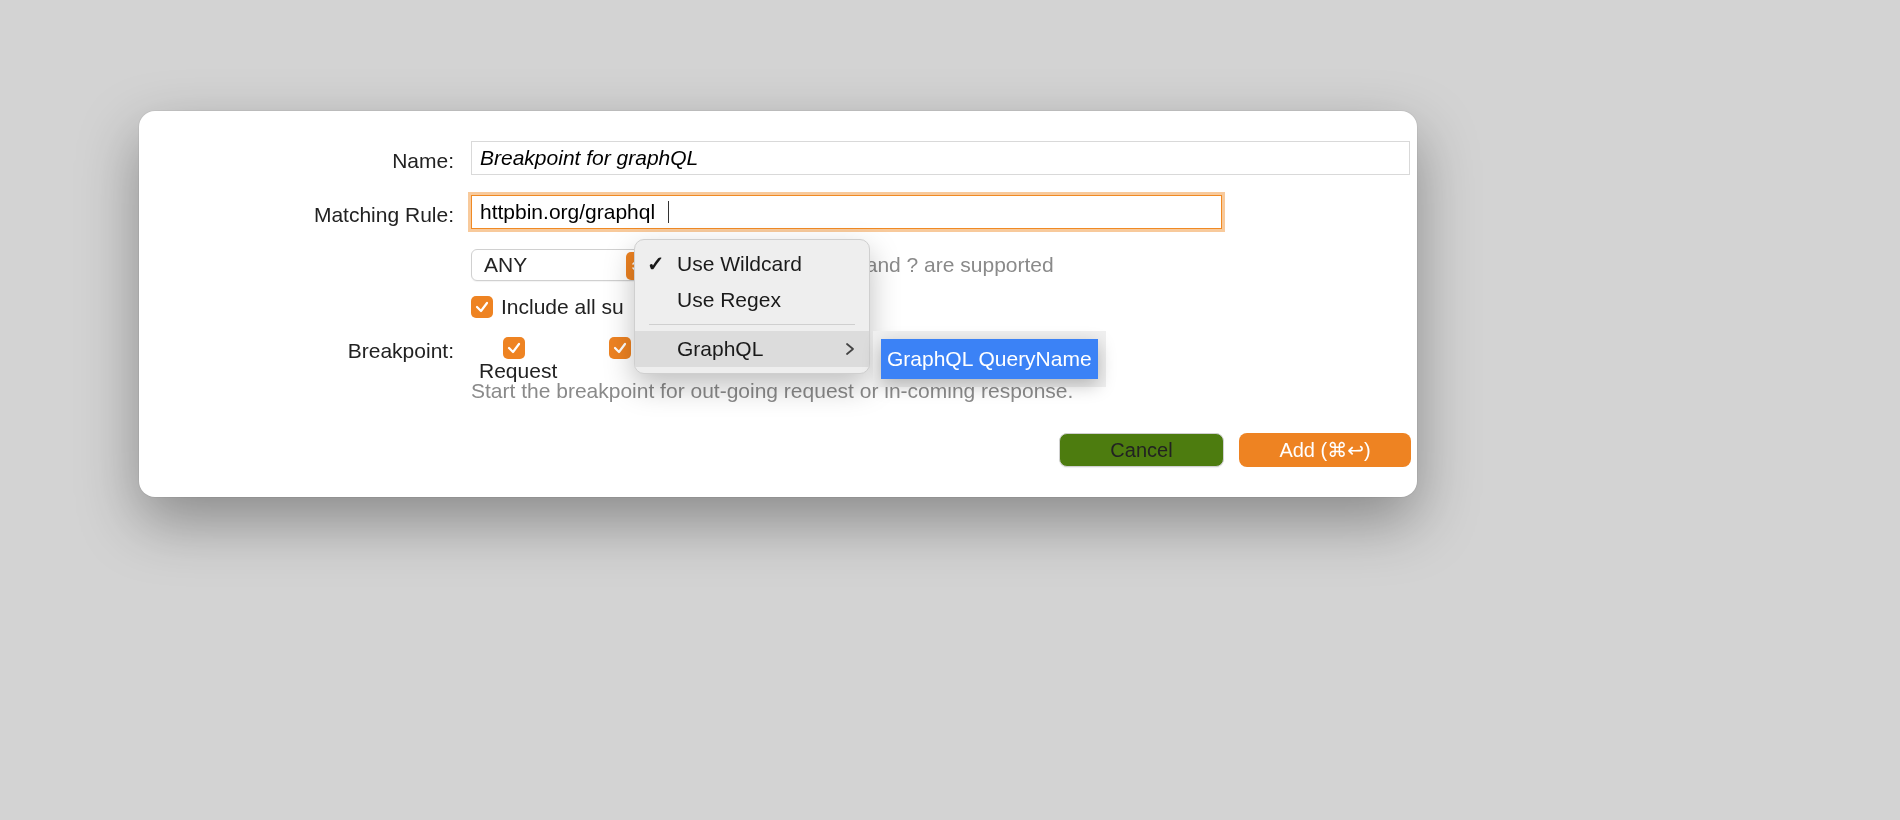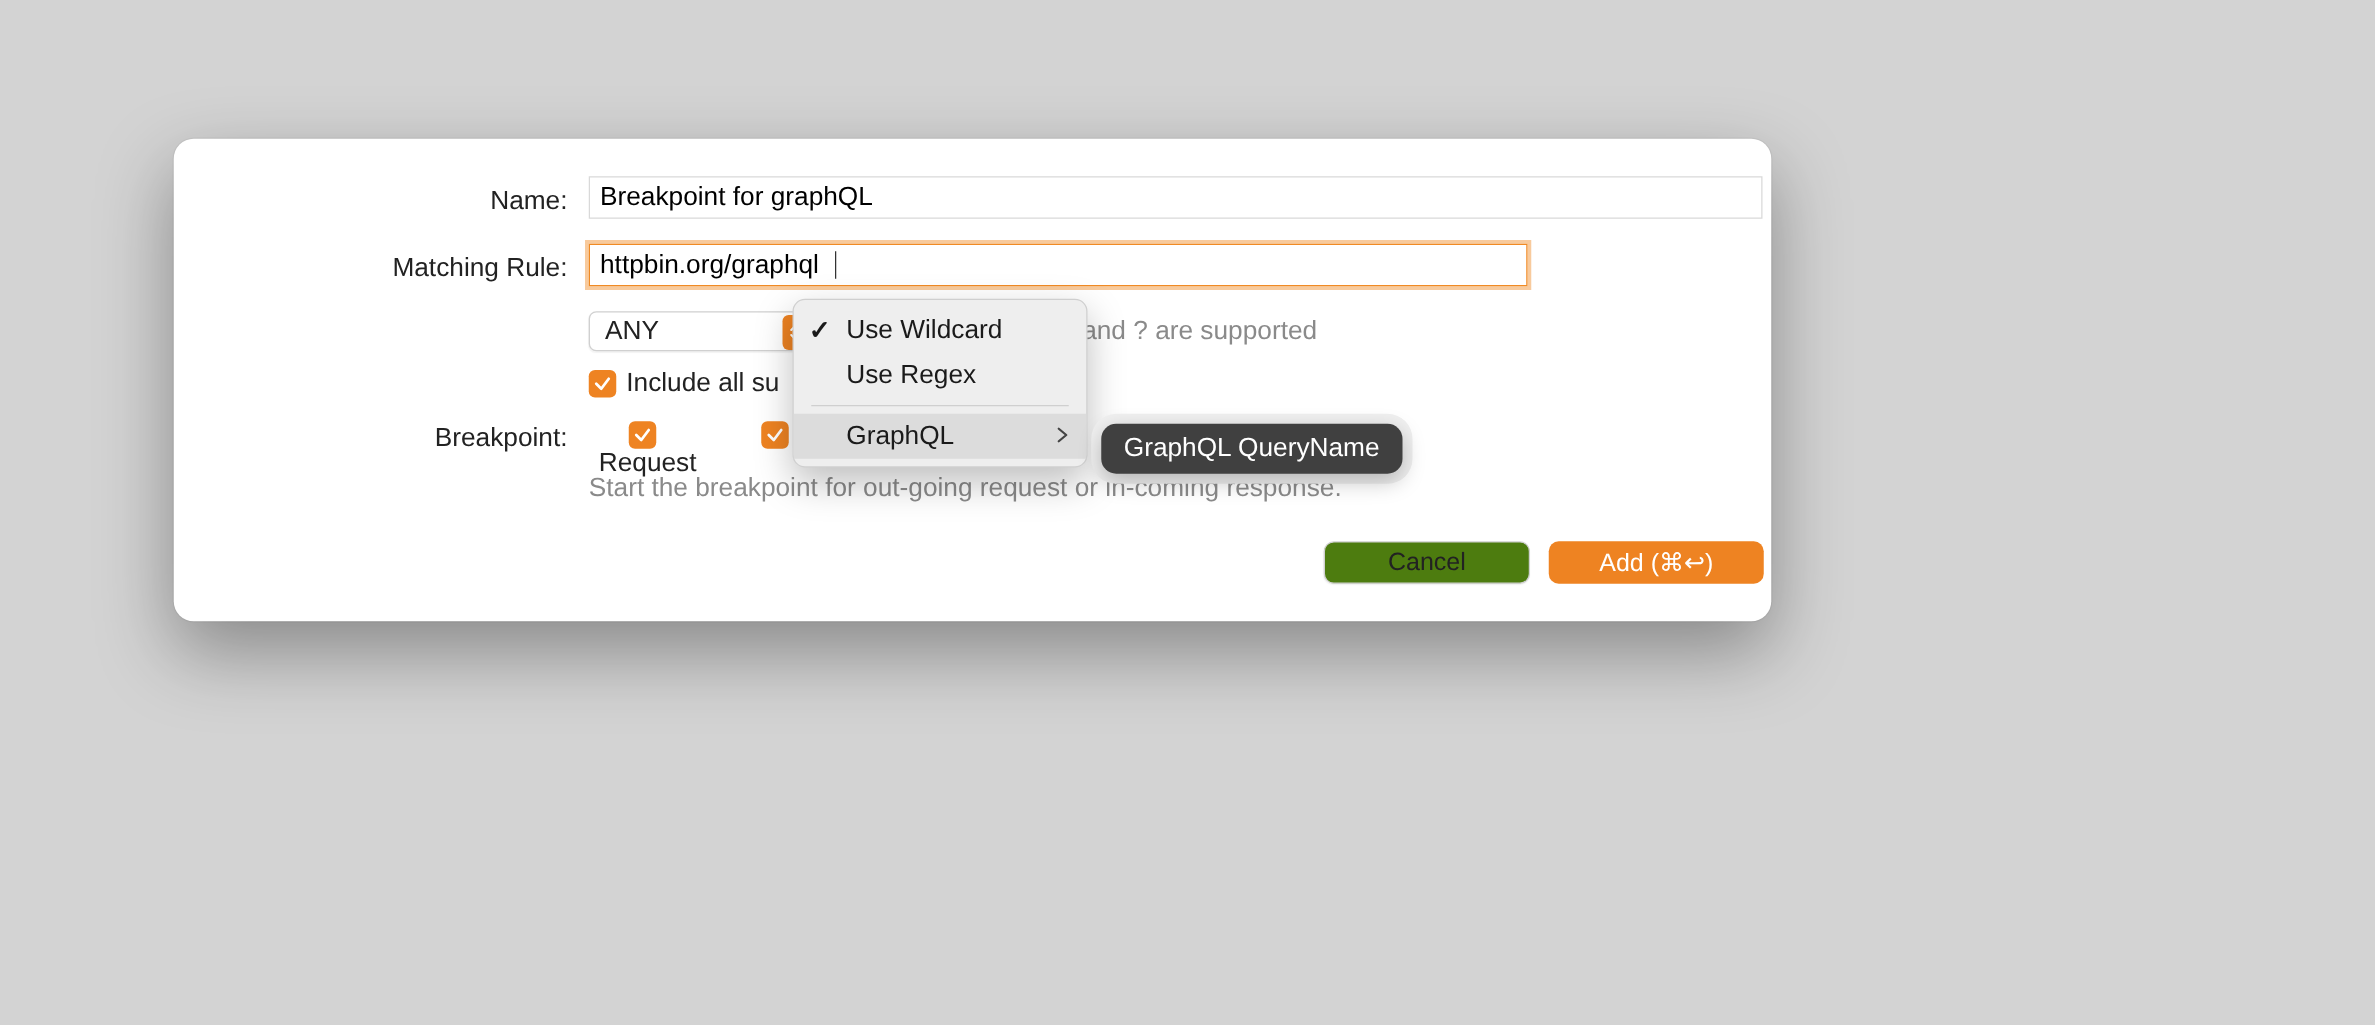--- a/index.html
+++ b/index.html
@@ -119,24 +119,24 @@
     height: 1px;
     background: #cfcfcf;
     margin: 6px 14px;
   }
   .menu-arrow {
     position:absolute;
     right: 14px;
   }
   .submenu-item {
     position: absolute;
-    background: #404040;
+    background: #3b82f6;
     color: #fff;
-    border-radius: 12px;
-    padding: 8px 18px;
+    border-radius: 0;
+    padding: 8px 6px;
     font-size: 21px;
     box-shadow: 0 6px 18px rgba(0,0,0,0.25), 0 0 0 8px #f0f0f0;
     white-space: nowrap;
   }
   .btn {
     position: absolute;
     height: 34px;
     border-radius: 8px;
     display: flex;
     align-items: center;
@@ -162,21 +162,21 @@
     width:1px;
     background:#333;
   }
 </style>
 </head>
 <body>
 
 <div class="dialog">
 
   <div class="label-col" style="left:0; top:38px; width:315px;">Name:</div>
-  <input class="text-input" style="position: absolute; left: 332px; top: 30px; width: 939px;" value="Breakpoint for graphQL">
+  <input class="text-input" style="position: absolute; left: 332px; top: 30px; width: 939px; font-style: italic;" value="Breakpoint for graphQL">
 
   <div class="label-col" style="left:0; top:92px; width:315px;">Matching Rule:</div>
   <input class="text-input focused" style="position: absolute; left: 332px; top: 84px; width: 751px;" value="httpbin.org/graphql">
   <div class="caret" style="left:529px; top:90px; height:22px;"></div>
 
   <div class="dropdown" style="left:332px; top:138px; width:180px;">
     <span>ANY</span>
     <span class="stepper">
       <svg width="10" height="6" viewBox="0 0 10 6">
           <path d="M1 5 L5 1 L9 5" stroke="#fff" stroke-width="1.6" fill="none" stroke-linecap="round"></path>

